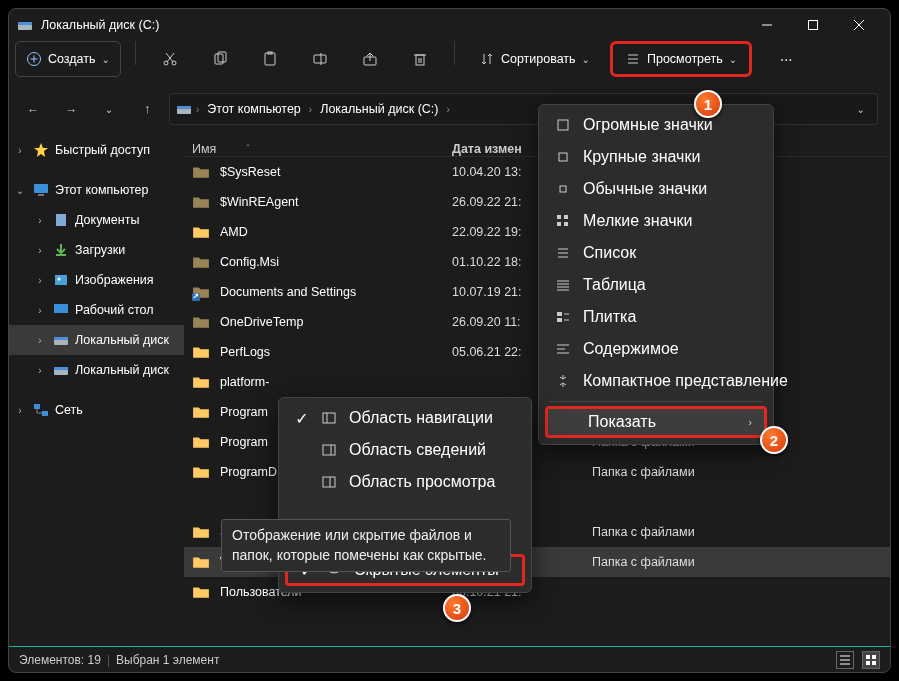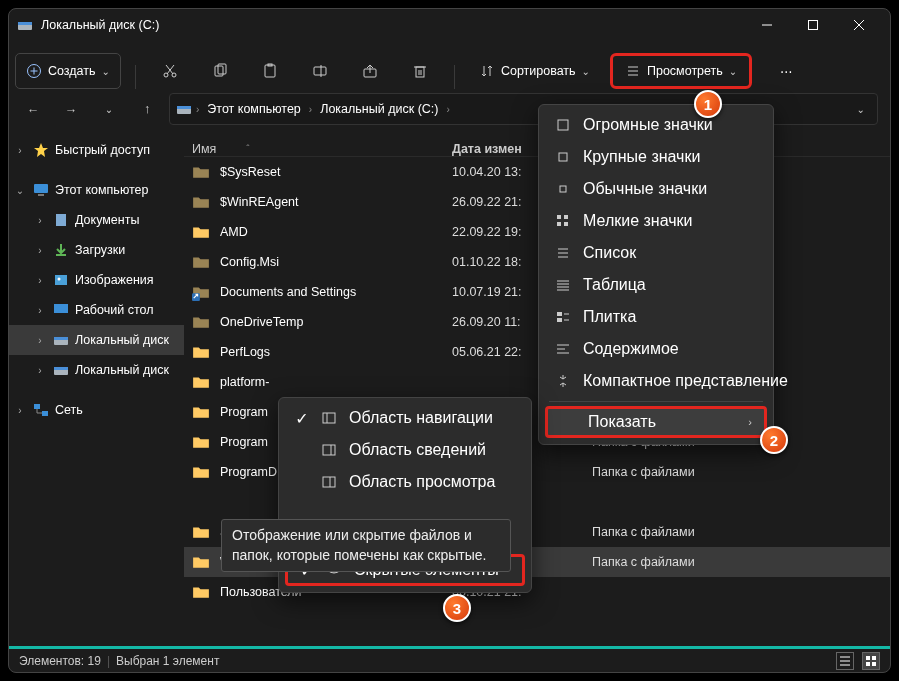--- a/index.html
+++ b/index.html
@@ -5,21 +5,21 @@
 * { margin: 0; padding: 0; box-sizing: border-box; font-family: "Segoe UI", sans-serif; }
 body { background: #000; width: 899px; height: 681px; overflow: hidden; position: relative; }
 .window { position: absolute; inset: 8px; background: #1c1c1c; border: 1px solid #444; border-radius: 8px; display: flex; flex-direction: column; color: #fff; font-size: 12.5px; overflow: hidden; }
 
 .titlebar { height: 32px; display: flex; align-items: center; padding: 0 8px; }
 .titlebar .icon { width: 16px; height: 16px; margin-right: 8px; }
 .titlebar-title { flex: 0 0 auto; }
 .titlebar-spacer { flex: 1; }
 .winctrl { width: 46px; height: 32px; display: flex; align-items: center; justify-content: center; color: #fff; }
 
-.toolbar { height: 48px; display: flex; align-items: flex-end; padding: 0 6px; gap: 10px; }
+.toolbar { height: 48px; display: flex; align-items: flex-start; padding: 0 6px; gap: 10px; }
 .tbtn { height: 36px; padding: 0 10px; display: flex; align-items: center; gap: 6px; border-radius: 4px; color: #fff; }
 .tbtn.icon-only { width: 40px; justify-content: center; padding: 0; }
 .tbtn svg { width: 16px; height: 16px; }
 .divider { width: 1px; height: 24px; background: #3a3a3a; margin: 0 4px; }
 .chev { font-size: 10px; color: #ccc; }
 
 .hl-red { border: 3px solid #e3261f; border-radius: 6px; }
 
 .addressbar { height: 40px; display: flex; align-items: center; padding: 0 6px; gap: 2px; }
 .navbtn { width: 36px; height: 32px; display: flex; align-items: center; justify-content: center; color: #ccc; }
@@ -41,21 +41,21 @@
 .col-name { width: 260px; display:flex; align-items:center; gap:30px;}
 .col-date { width: 140px; font-weight: bold; }
 .rows { flex: 1; overflow: hidden; }
 .row { height: 30px; display: flex; align-items: center; padding: 0 8px; }
 .row .ficon { width: 18px; height: 18px; margin-right: 10px; }
 .row-name { width: 232px; white-space: nowrap; overflow: hidden; text-overflow: ellipsis; }
 .row-date { width: 140px; color: #ddd; }
 .row-type { color: #ddd; }
 .row.sel { background: #3a3a3a; }
 
-.statusbar { height: 26px; border-top: 3px solid #14b8a6; display: flex; align-items: center; padding: 0 10px; gap: 6px; color: #ccc; font-size: 12px; }
+.statusbar { height: 26px; border-top: 1px solid #14b8a6; display: flex; align-items: center; padding: 0 10px; gap: 6px; color: #ccc; font-size: 12px; }
 .statusbar .spacer { flex: 1; }
 .view-toggle { width: 18px; height: 18px; border: 1px solid #666; margin-left: 2px; display:flex; align-items:center; justify-content:center;}
 
 .dropdown { position: absolute; background: #2c2c2c; border: 1px solid #444; border-radius: 6px; padding: 4px; box-shadow: 0 8px 24px rgba(0,0,0,.6); }
 .dd-item { height: 32px; display: flex; align-items: center; padding: 0 12px; gap: 12px; border-radius: 4px; color: #fff; white-space: nowrap; }
 .dd-item .dd-icon { width: 16px; height: 16px; flex: 0 0 16px; display: flex; align-items: center; justify-content: center; color: #ddd; }
 .dd-item.hover { background: #3d3d3d; }
 .dd-sep { height: 1px; background: #444; margin: 4px 6px; }
 .dd-sub-arrow { margin-left: auto; color: #ccc; font-size: 11px; }
 .dd-check { width: 14px; text-align: center; color: #fff; }

